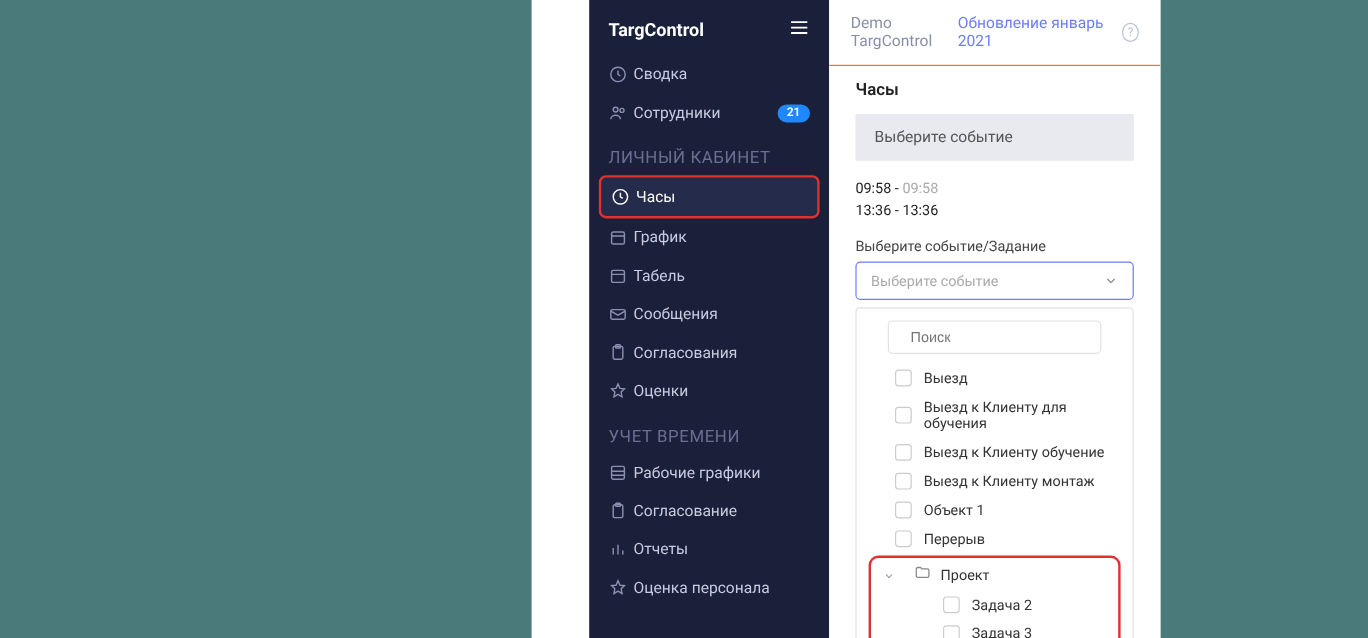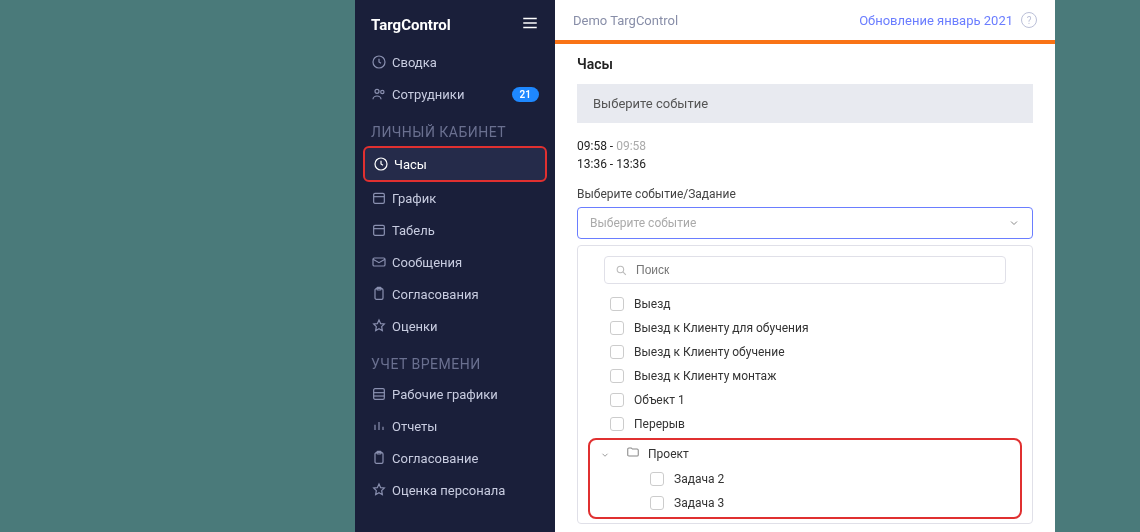--- a/index.html
+++ b/index.html
@@ -6,26 +6,27 @@
     body {
       font-family: -apple-system, BlinkMacSystemFont, "Segoe UI", Roboto, Arial, sans-serif;
       background: #4a7a7a;
       width: 1140px;
       height: 532px;
       overflow: hidden;
       display: flex;
       justify-content: center;
     }
     .app-window {
-      width: 700px;
+      width: 524px;
       height: 532px;
       display: flex;
       margin-left: 270px;
       background: #fff;
       position: relative;
+      padding-left: 48px;
     }
     
     .sidebar {
       width: 200px;
       background: #1a1f3a;
       color: #aab0c8;
       display: flex;
       flex-direction: column;
       overflow-y: auto;
       padding-bottom: 10px;
@@ -84,21 +85,21 @@
     .main {
       flex: 1;
       background: #fff;
       display: flex;
       flex-direction: column;
       overflow: hidden;
     }
     .topbar {
       display: flex; justify-content: space-between; align-items: center;
       padding: 12px 18px;
-      border-bottom: 4px solid #f97316;
+      border-bottom: 1px solid #f97316;
       font-size: 13px;
     }
     .topbar-left { color: #888ea8; }
     .topbar-right { display: flex; align-items: center; gap: 8px; color: #6a7dff; }
     .help-icon {
       width: 16px; height: 16px; border: 1.5px solid #bbc0d8; border-radius: 50%;
       display: flex; align-items: center; justify-content: center;
       font-size: 10px; color: #bbc0d8;
     }
     .page-title {
@@ -261,32 +262,32 @@
     <div class="nav-item">
       <span class="icon"><svg viewBox="0 0 24 24">
             <rect x="4" y="4" width="16" height="16" rx="2"></rect>
             <line x1="4" y1="10" x2="20" y2="10"></line>
             <line x1="4" y1="15" x2="20" y2="15"></line>
           </svg></span>
       <span>Рабочие графики</span>
     </div>
     <div class="nav-item">
       <span class="icon"><svg viewBox="0 0 24 24">
+            <rect x="6" y="4" width="12" height="16" rx="2"></rect>
+            <rect x="9" y="2" width="6" height="4" rx="1"></rect>
+          </svg></span>
+      <span>Согласование</span>
+    </div>
+    <div class="nav-item">
+      <span class="icon"><svg viewBox="0 0 24 24">
             <line x1="6" y1="18" x2="6" y2="10"></line>
             <line x1="12" y1="18" x2="12" y2="6"></line>
             <line x1="18" y1="18" x2="18" y2="13"></line>
           </svg></span>
       <span>Отчеты</span>
-    </div>
-    <div class="nav-item">
-      <span class="icon"><svg viewBox="0 0 24 24">
-            <rect x="6" y="4" width="12" height="16" rx="2"></rect>
-            <rect x="9" y="2" width="6" height="4" rx="1"></rect>
-          </svg></span>
-      <span>Согласование</span>
     </div>
     <div class="nav-item">
       <span class="icon"><svg viewBox="0 0 24 24">
             <path d="M12 3l2.5 5.5L20 9l-4 4 1 6-5-3-5 3 1-6-4-4 5.5-.5z"></path>
           </svg></span>
       <span>Оценка персонала</span>
     </div>
   </div>
 
   <div class="main">

